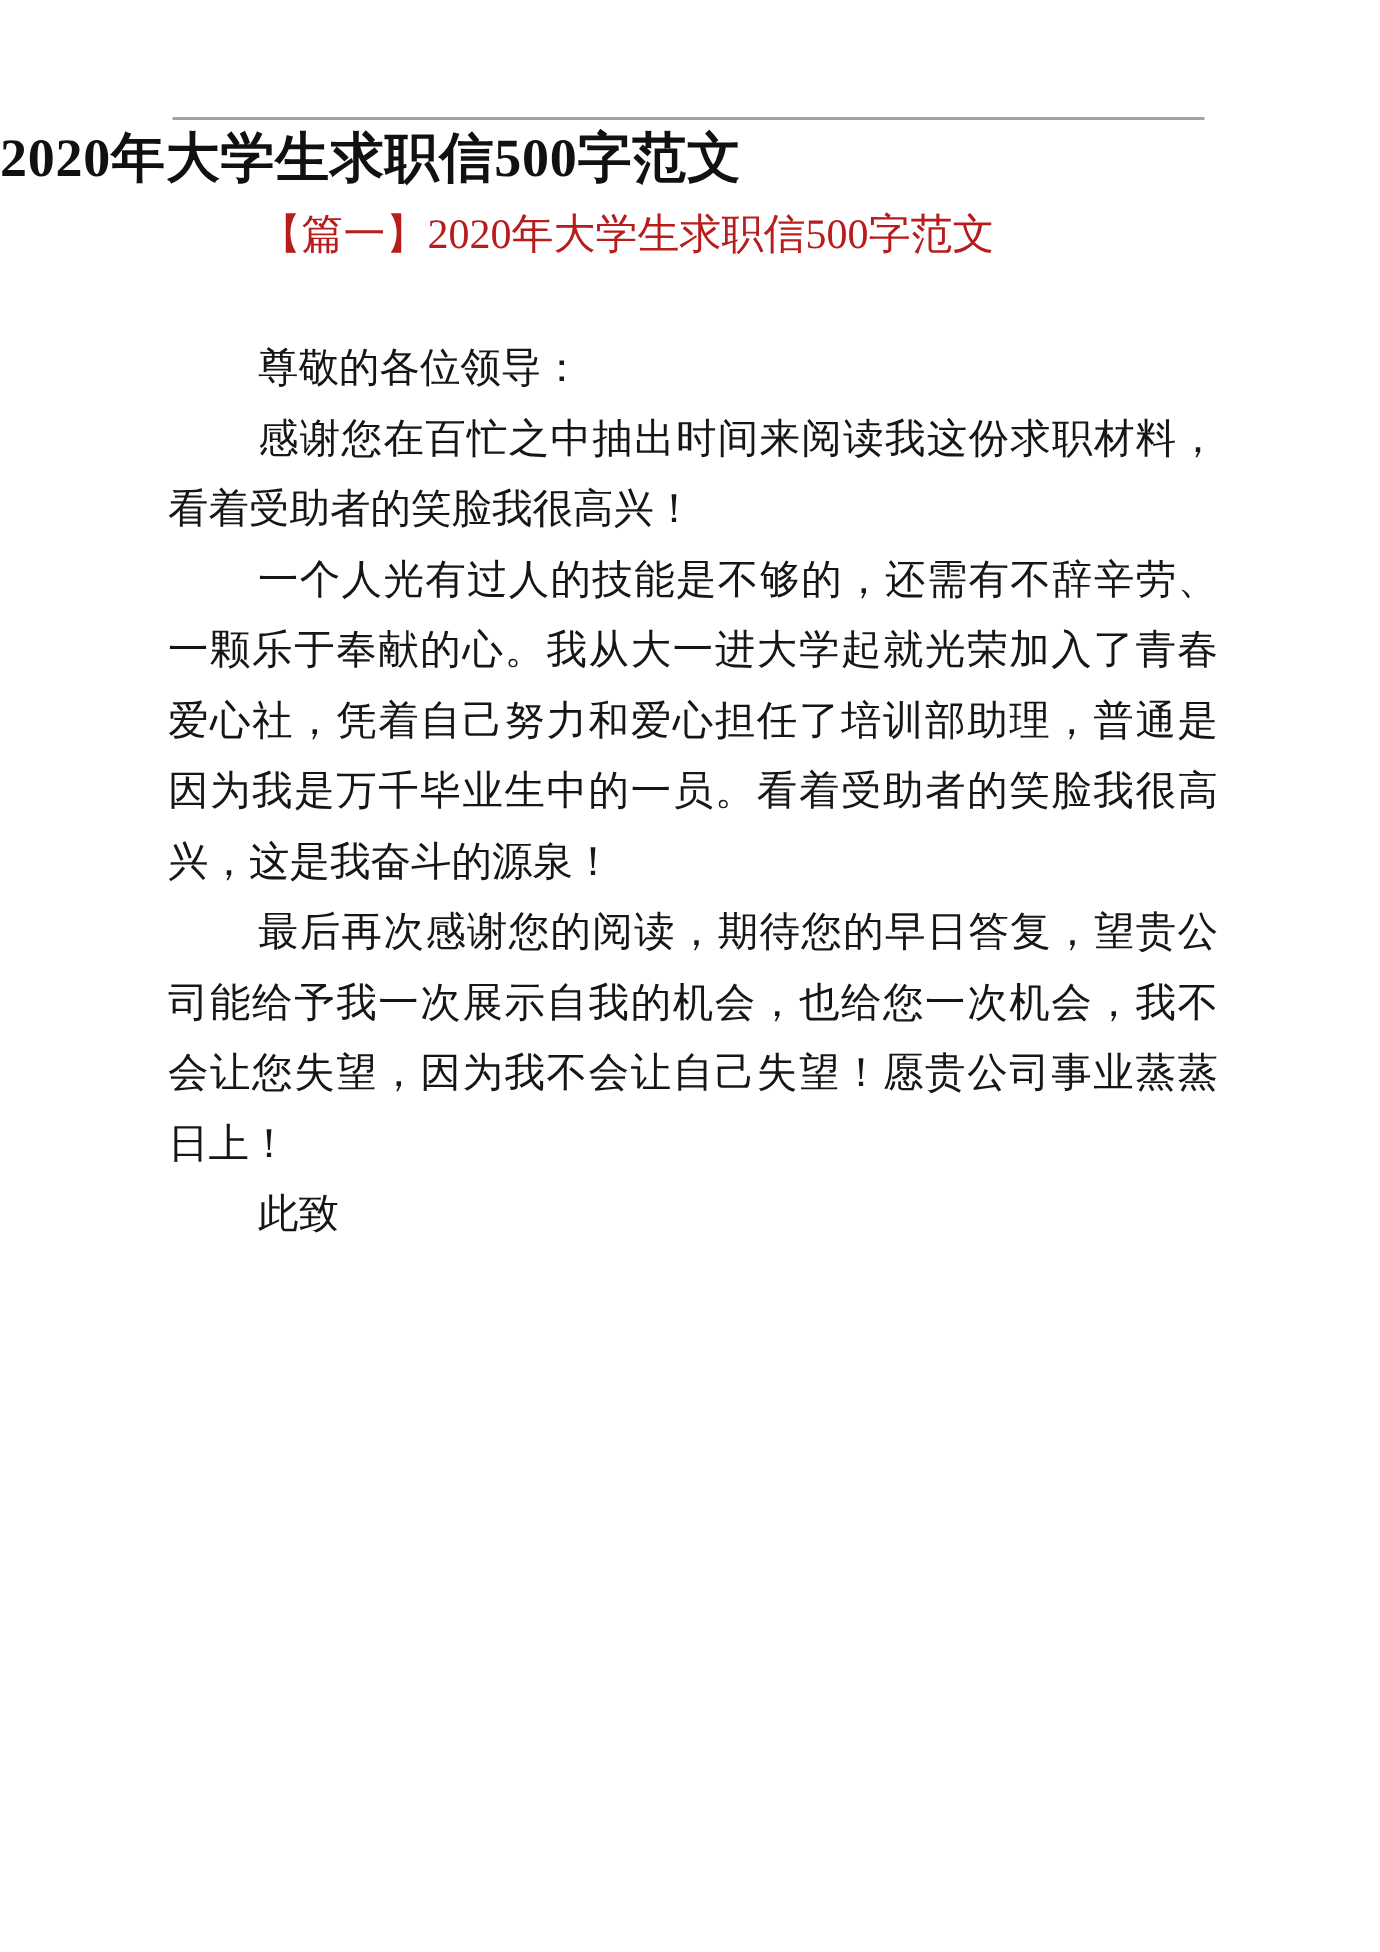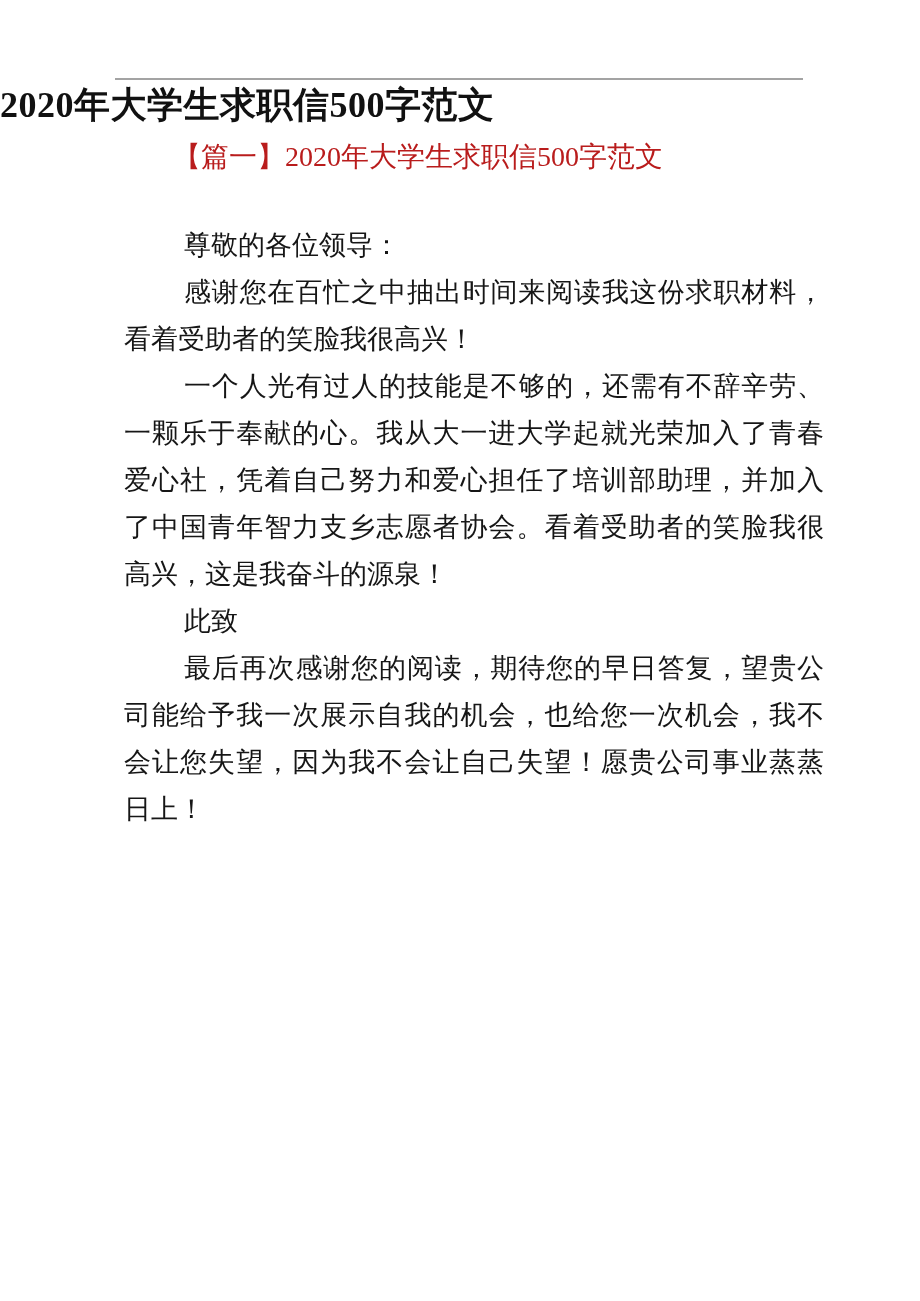--- a/index.html
+++ b/index.html
@@ -42,21 +42,21 @@
     left: 152px;
     font-size: 28px;
     font-weight: normal;
     line-height: 36px;
     color: #b91c1c;
     margin-left: 21px;
   }
   .letter-body {
     position: absolute;
     top: 222px;
-    left: 124px;
+    left: 112px;
     width: 700px;
     font-size: 27px;
     line-height: 47px;
     text-align: justify;
     color: #161616;
   }
   .letter-body p {
     margin: 0;
     padding: 0;
     text-indent: 60px;
@@ -65,17 +65,17 @@
 </head>
 <body>
 
 <div class="page">
   <div class="top-rule"></div>
   <h1 class="title">2020年大学生求职信500字范文</h1>
   <div class="subtitle">【篇一】2020年大学生求职信500字范文</div>
   <div class="letter-body">
       <p>尊敬的各位领导：</p>
       <p>感谢您在百忙之中抽出时间来阅读我这份求职材料，看着受助者的笑脸我很高兴！</p>
-      <p>一个人光有过人的技能是不够的，还需有不辞辛劳、一颗乐于奉献的心。我从大一进大学起就光荣加入了青春爱心社，凭着自己努力和爱心担任了培训部助理，并加入了中国青年智力支乡志愿者协会。看着受助者的笑脸我很高兴，这是我奋斗的源泉！</p>
+      <p>一个人光有过人的技能是不够的，还需有不辞辛劳、一颗乐于奉献的心。我从大一进大学起就光荣加入了青春爱心社，凭着自己努力和爱心担任了培训部助理，普通是因为我是万千毕业生中的一员。看着受助者的笑脸我很高兴，这是我奋斗的源泉！</p>
+      <p>最后再次感谢您的阅读，期待您的早日答复，望贵公司能给予我一次展示自我的机会，也给您一次机会，我不会让您失望，因为我不会让自己失望！愿贵公司事业蒸蒸日上！</p>
       <p>此致</p>
-      <p>最后再次感谢您的阅读，期待您的早日答复，望贵公司能给予我一次展示自我的机会，也给您一次机会，我不会让您失望，因为我不会让自己失望！愿贵公司事业蒸蒸日上！</p>
     </div>
 </div>
 
 </body></html>

